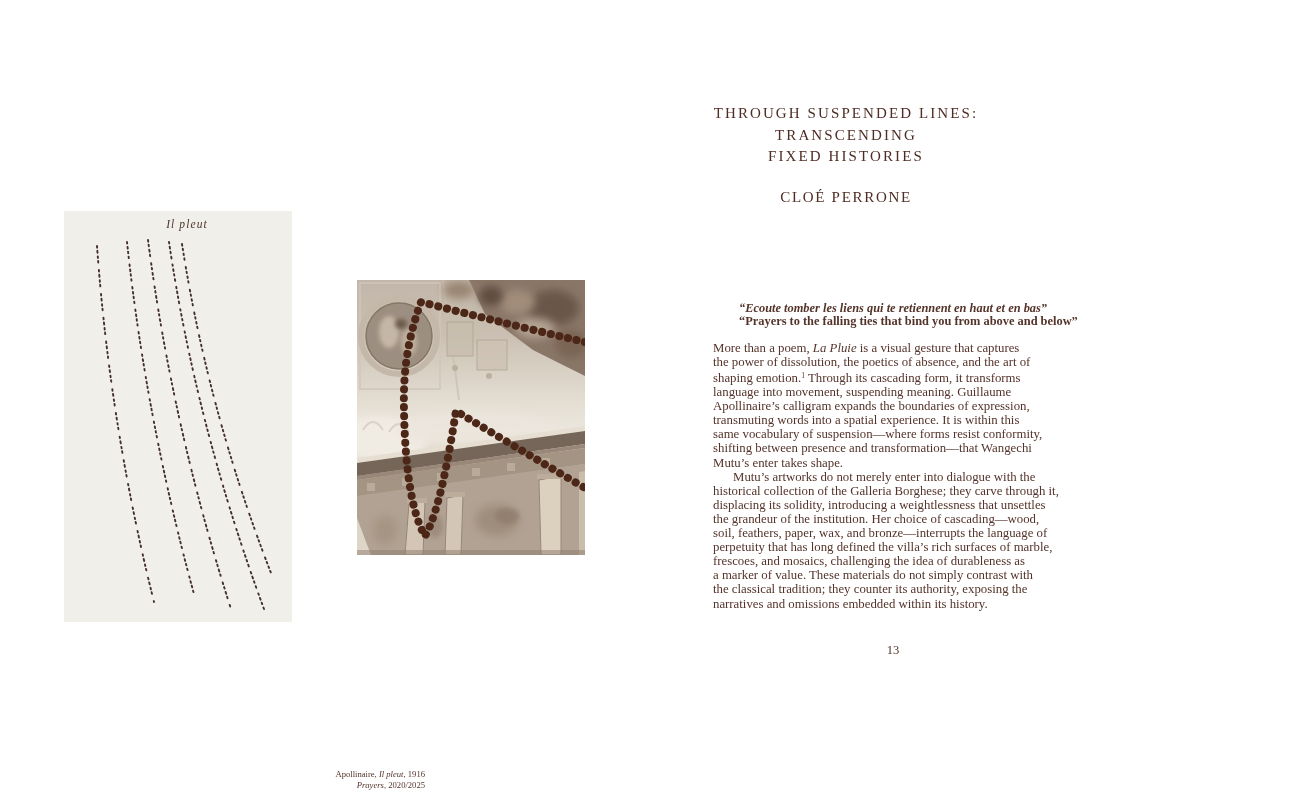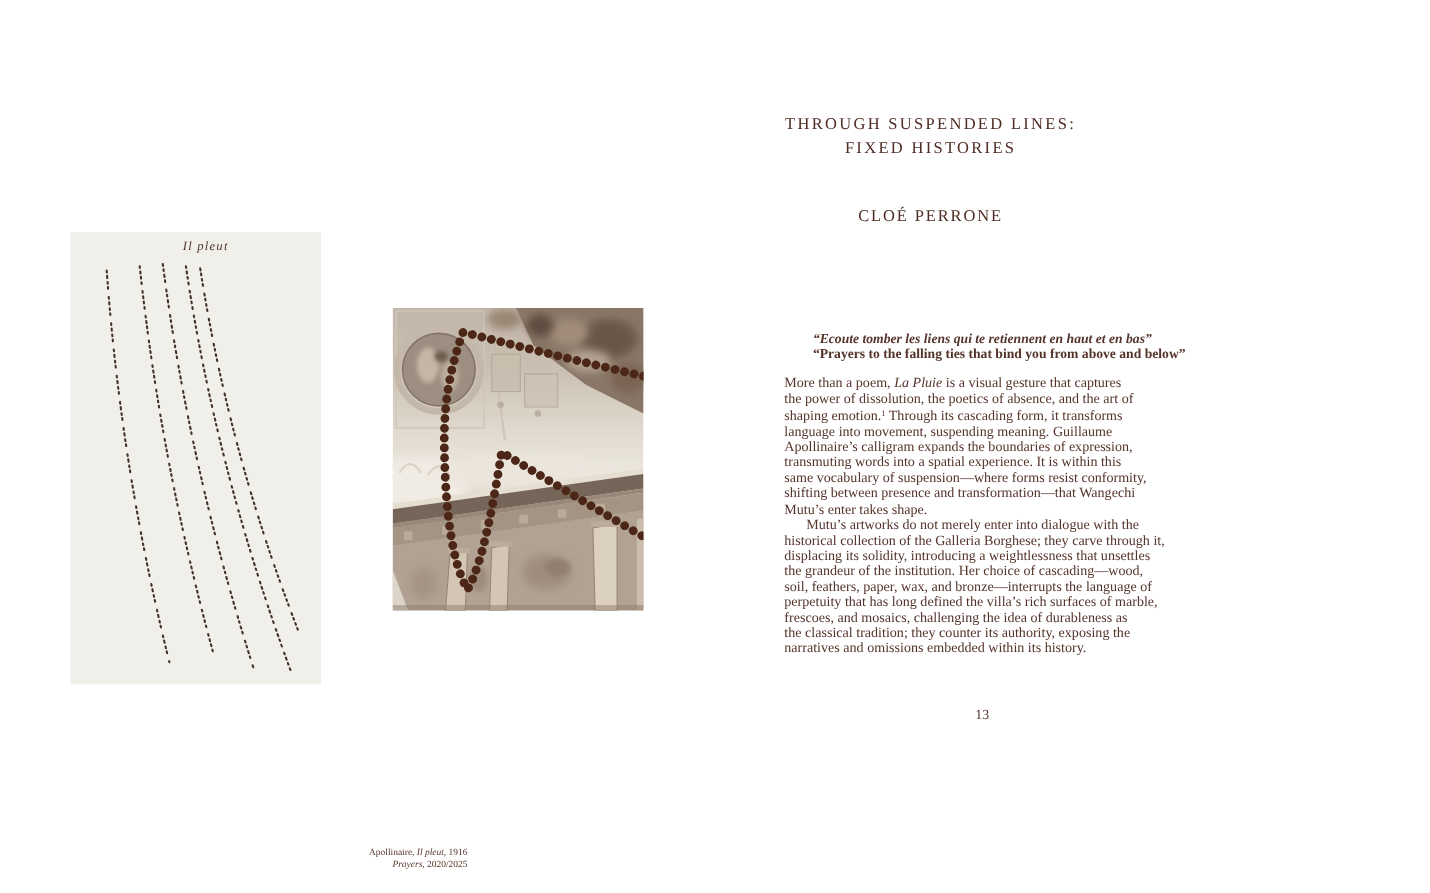--- a/index.html
+++ b/index.html
@@ -149,20 +149,21 @@
 
     <figcaption class="caption">
         <div class="ln"><span>Apollinaire, </span><span class="it">Il pleut</span><span>, 1916</span></div>
         <div class="ln"><span class="it">Prayers</span><span>, 2020/2025</span></div>
       </figcaption>
   </section>
 
   <section class="page page-right">
     <h1 class="title">
         <div class="ln">THROUGH SUSPENDED LINES:</div>
+        <div class="ln">TRANSCENDING</div>
         <div class="ln">FIXED HISTORIES</div>
       </h1>
     <div class="author">CLOÉ PERRONE</div>
     <div class="epigraph">
         <div class="ln"><span>“Ecoute tomber les liens qui te retiennent en haut et en bas”</span></div>
         <div class="ln"><span>“Prayers to the falling ties that bind you from above and below”</span></div>
       </div>
     <div class="body">
         <div class="ln"><span>More than a poem, </span><span class="it">La Pluie</span><span> is a visual gesture that captures</span></div>
         <div class="ln"><span>the power of dissolution, the poetics of absence, and the art of</span></div>
@@ -173,19 +174,20 @@
         <div class="ln"><span>same vocabulary of suspension—where forms resist conformity,</span></div>
         <div class="ln"><span>shifting between presence and transformation—that Wangechi</span></div>
         <div class="ln"><span>Mutu’s enter takes shape.</span></div>
         <div class="ln ind"><span>Mutu’s artworks do not merely enter into dialogue with the</span></div>
         <div class="ln"><span>historical collection of the Galleria Borghese; they carve through it,</span></div>
         <div class="ln"><span>displacing its solidity, introducing a weightlessness that unsettles</span></div>
         <div class="ln"><span>the grandeur of the institution. Her choice of cascading—wood,</span></div>
         <div class="ln"><span>soil, feathers, paper, wax, and bronze—interrupts the language of</span></div>
         <div class="ln"><span>perpetuity that has long defined the villa’s rich surfaces of marble,</span></div>
         <div class="ln"><span>frescoes, and mosaics, challenging the idea of durableness as</span></div>
+        <div class="ln"><span>a marker of value. These materials do not simply contrast with</span></div>
         <div class="ln"><span>the classical tradition; they counter its authority, exposing the</span></div>
         <div class="ln"><span>narratives and omissions embedded within its history.</span></div>
       </div>
     <div class="pagenum">13</div>
   </section>
 
 </div>
 
 </body></html>

